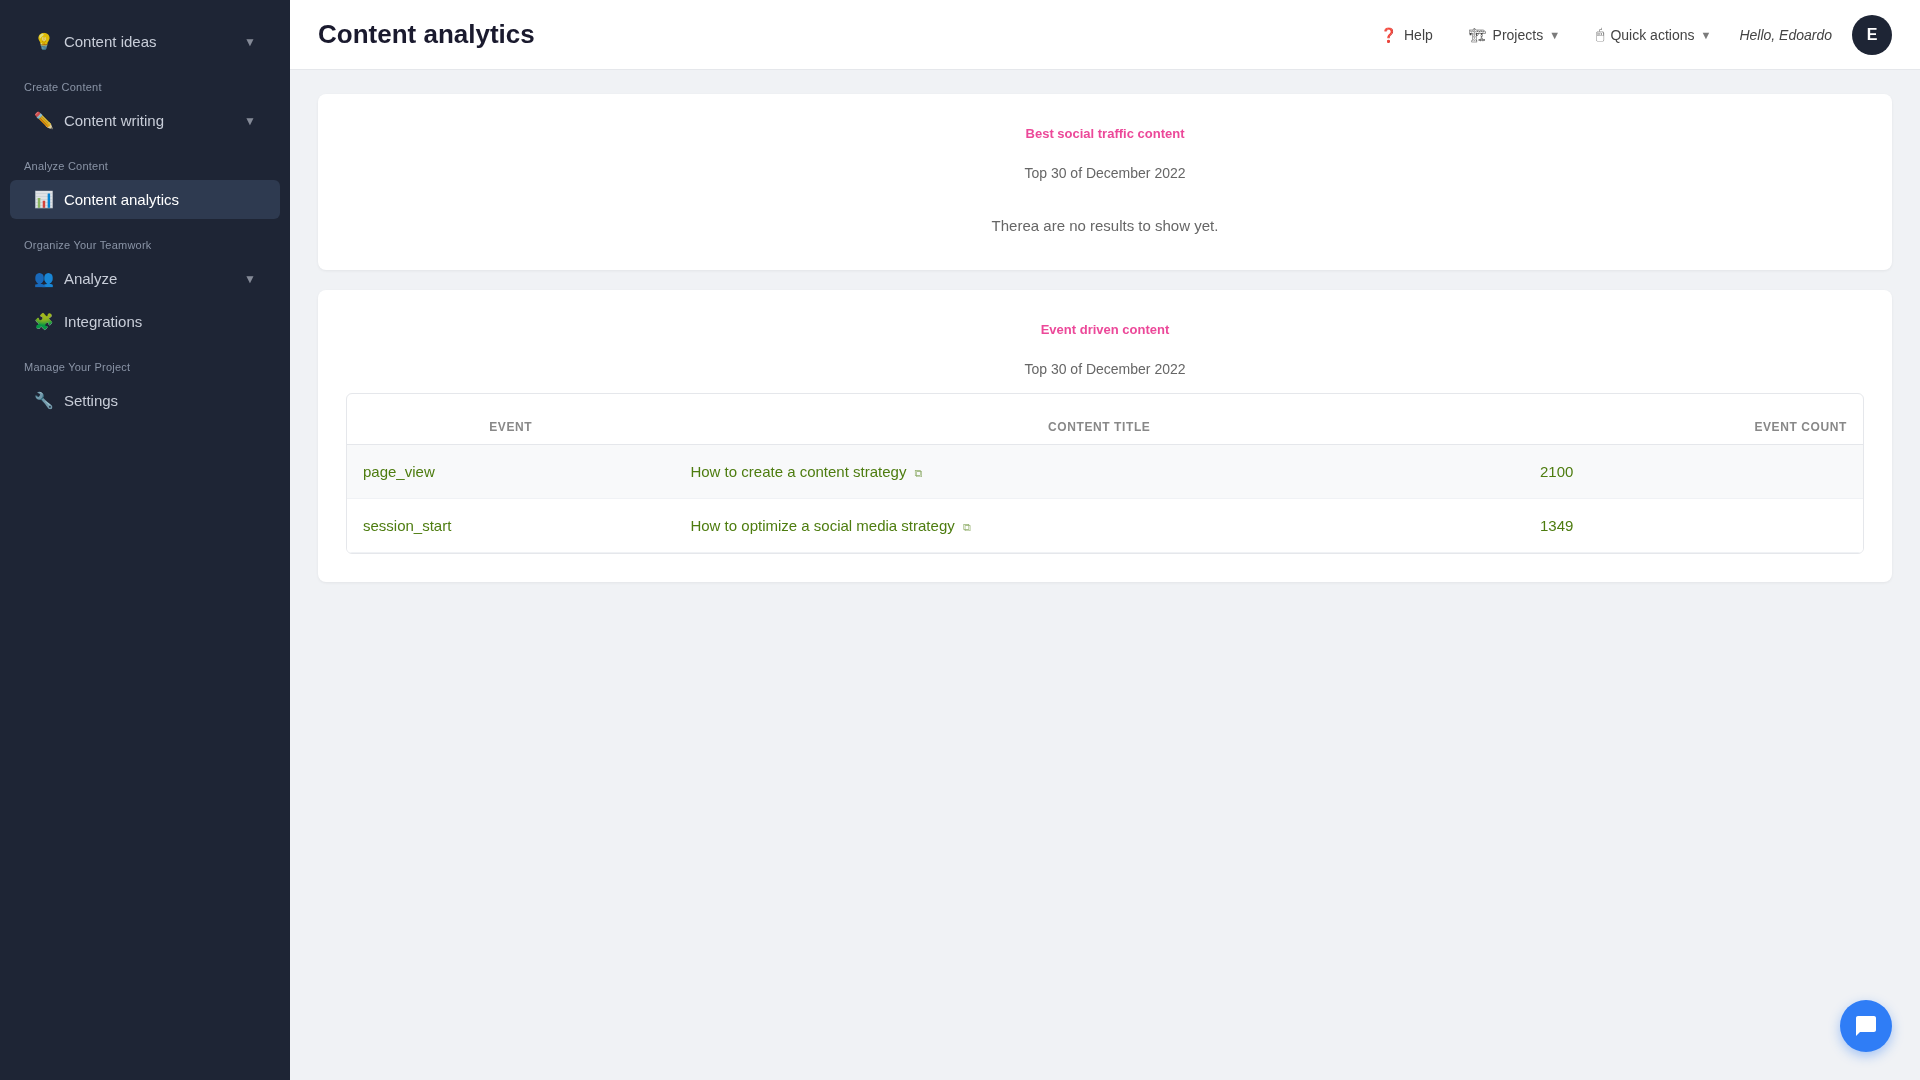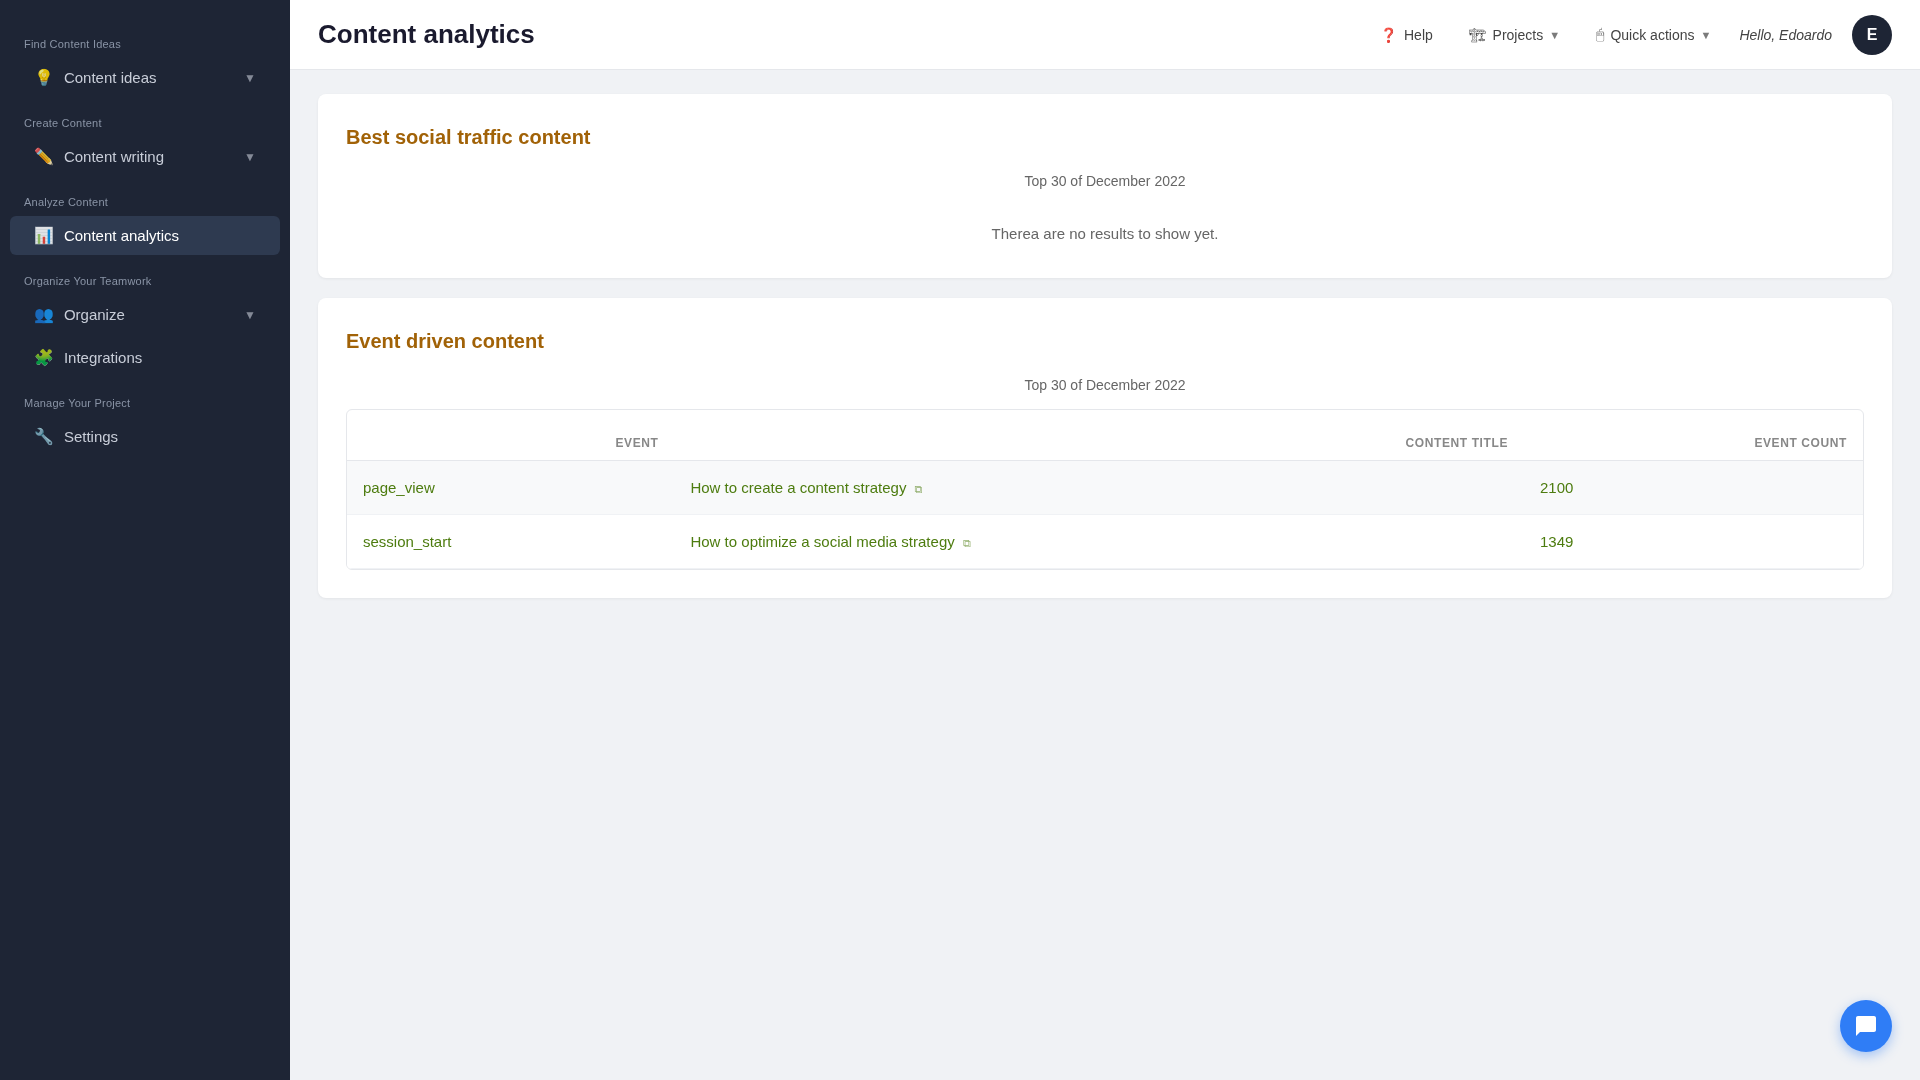--- a/index.html
+++ b/index.html
@@ -103,24 +103,24 @@
     }
 
     
     .card {
       background: #fff;
       border-radius: 8px;
       padding: 32px 28px 28px;
       box-shadow: 0 1px 3px rgba(0,0,0,0.06);
     }
     .card-title {
-      font-size: 20px;
+      font-size: 13px;
       font-weight: 700;
-      text-align: left;
-      color: #a16207;
+      text-align: center;
+      color: #ec4899;
       margin-bottom: 8px;
     }
     .card-subtitle {
       font-size: 14px;
       text-align: center;
       color: #666;
       margin-bottom: 16px;
       margin-top: 24px;
     }
     .card-empty {
@@ -133,21 +133,21 @@
     
     .data-table {
       width: 100%;
       border-collapse: collapse;
       margin-top: 16px;
     }
     .data-table thead tr {
       background: #fff;
     }
     .data-table th {
-      text-align: right;
+      text-align: center;
       font-size: 12px;
       font-weight: 700;
       color: #888;
       letter-spacing: 0.05em;
       padding: 10px 16px;
       border-bottom: 1px solid #e5e7eb;
       text-transform: uppercase;
     }
     .data-table th.align-right { text-align: right; }
     .data-table td {
@@ -191,41 +191,40 @@
       display: flex; align-items: center; justify-content: center;
       cursor: pointer;
       box-shadow: 0 4px 12px rgba(47,125,246,0.4);
     }
     #chat-btn svg { color: white; }
   </style>
 </head>
 <body>
 
 <nav id="sidebar">
-<div class="sidebar-section-label">Find Content Ideas</div>
     <div class="sidebar-item">
       <span class="item-icon">💡</span>
       <span>Content ideas</span>
       <span class="chevron">▼</span>
     </div>
     <div class="sidebar-section-label">Create Content</div>
     <div class="sidebar-item">
       <span class="item-icon">✏️</span>
       <span>Content writing</span>
       <span class="chevron">▼</span>
     </div>
     <div class="sidebar-section-label">Analyze Content</div>
     <div class="sidebar-item active">
       <span class="item-icon">📊</span>
       <span>Content analytics</span>
     </div>
     <div class="sidebar-section-label">Organize Your Teamwork</div>
     <div class="sidebar-item">
       <span class="item-icon">👥</span>
-      <span>Organize</span>
+      <span>Analyze</span>
       <span class="chevron">▼</span>
     </div>
     <div class="sidebar-item">
       <span class="item-icon">🧩</span>
       <span>Integrations</span>
     </div>
     <div class="sidebar-section-label">Manage Your Project</div>
     <div class="sidebar-item">
       <span class="item-icon">🔧</span>
       <span>Settings</span>

